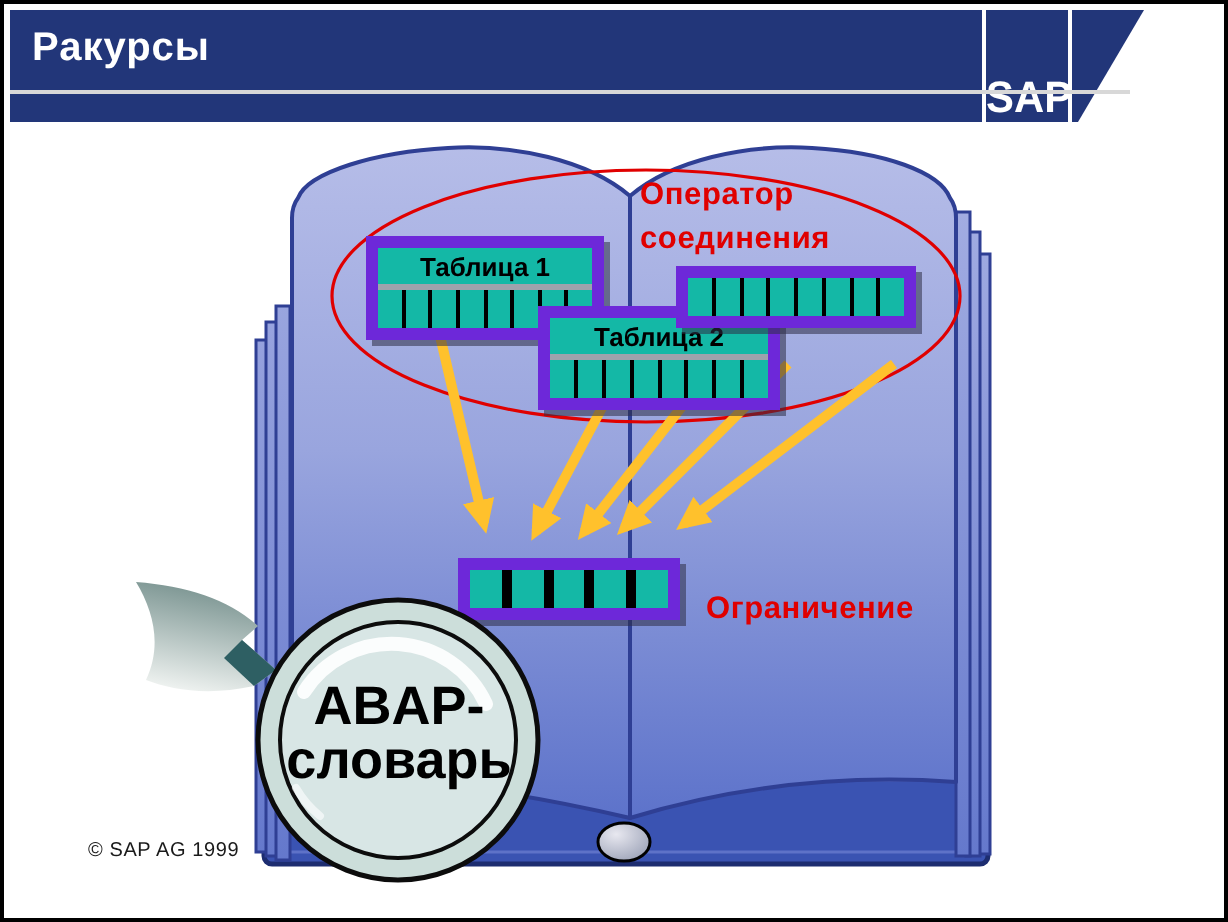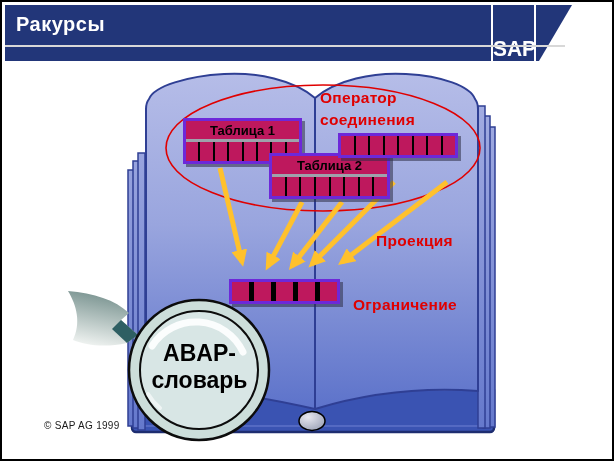--- a/index.html
+++ b/index.html
@@ -22,21 +22,21 @@
   .hline.l1{left:486px;} .hline.l2{left:529px;}
   .sap{
     position:absolute;left:487px;bottom:-1px;width:42px;text-align:center;
     color:#fff;font-size:22px;font-weight:bold;transform:scaleX(.95);
   }
   .header-shadow{position:absolute;left:3px;top:43px;width:560px;height:2px;background:#d8d8d8;}
   
   .layer{position:absolute;left:0;top:0;width:614px;height:461px;pointer-events:none;}
   
   .dtable{
-    position:absolute;border:3px solid #6d28d9;background:#be185d;
+    position:absolute;border:6px solid #6d28d9;background:#14b8a6;
     box-shadow:3px 3px 0 rgba(45,45,70,.55);
   }
   .dtable .t-head{
     text-align:center;font-size:13px;font-weight:bold;color:#000;
     padding:2px 0 1px 0;border-bottom:3px solid #9EA2AC;white-space:nowrap;overflow:hidden;
   }
   .t-cells{display:flex;height:19px;}
   .t-cells .cell{flex:1;border-right:2px solid #000;}
   .t-cells .cell:last-child{border-right:none;}
   .t-cells.thick .cell{border-right-width:5px;}
@@ -50,21 +50,21 @@
   .red-label{
     position:absolute;color:#E00000;font-weight:bold;font-size:15.5px;
     letter-spacing:.3px;z-index:6;white-space:nowrap;
   }
   #join-label{left:318px;top:85px;width:148px;text-align:left;line-height:22px;}
   #projection-label{left:374px;top:230px;}
   #restriction-label{left:351px;top:294px;}
   
   #abap-label{
     position:absolute;left:127px;top:338px;width:141px;text-align:center;
-    font-size:23px;font-weight:bold;color:#000;line-height:27px;z-index:9;
+    font-size:27px;font-weight:bold;color:#000;line-height:27px;z-index:9;
   }
   
   .copyright{
     position:absolute;left:42px;top:418px;font-size:10px;color:#1a1a1a;letter-spacing:.3px;
   }
 </style>
 </head>
 <body>
 
 <div class="slide">
@@ -175,21 +175,20 @@
         <div class="cell"></div>
         <div class="cell"></div>
         <div class="cell"></div>
       </div>
   </div>
 
   <div class="red-label" id="join-label">
     <span>Оператор</span><br>
     <span>соединения</span>
   </div>
-  <div class="red-label" id="projection-label">Проекция</div>
   <div class="red-label" id="restriction-label">Ограничение</div>
 
   <svg class="layer" viewBox="0 0 614 461" style="z-index:8;">
     <defs>
       <linearGradient id="gradHandle" x1="100" y1="293" x2="90" y2="345" gradientUnits="userSpaceOnUse">
         <stop offset="0" stop-color="#7E9794"></stop>
         <stop offset="1" stop-color="#F2F5F3"></stop>
       </linearGradient>
     </defs>
     <path d="M66,289 C92,291 113,298 127,311 L119,318 L136,333 L125,341 C102,346 84,343 71,338 C79,321 75,304 66,289 Z" fill="url(#gradHandle)"></path>

